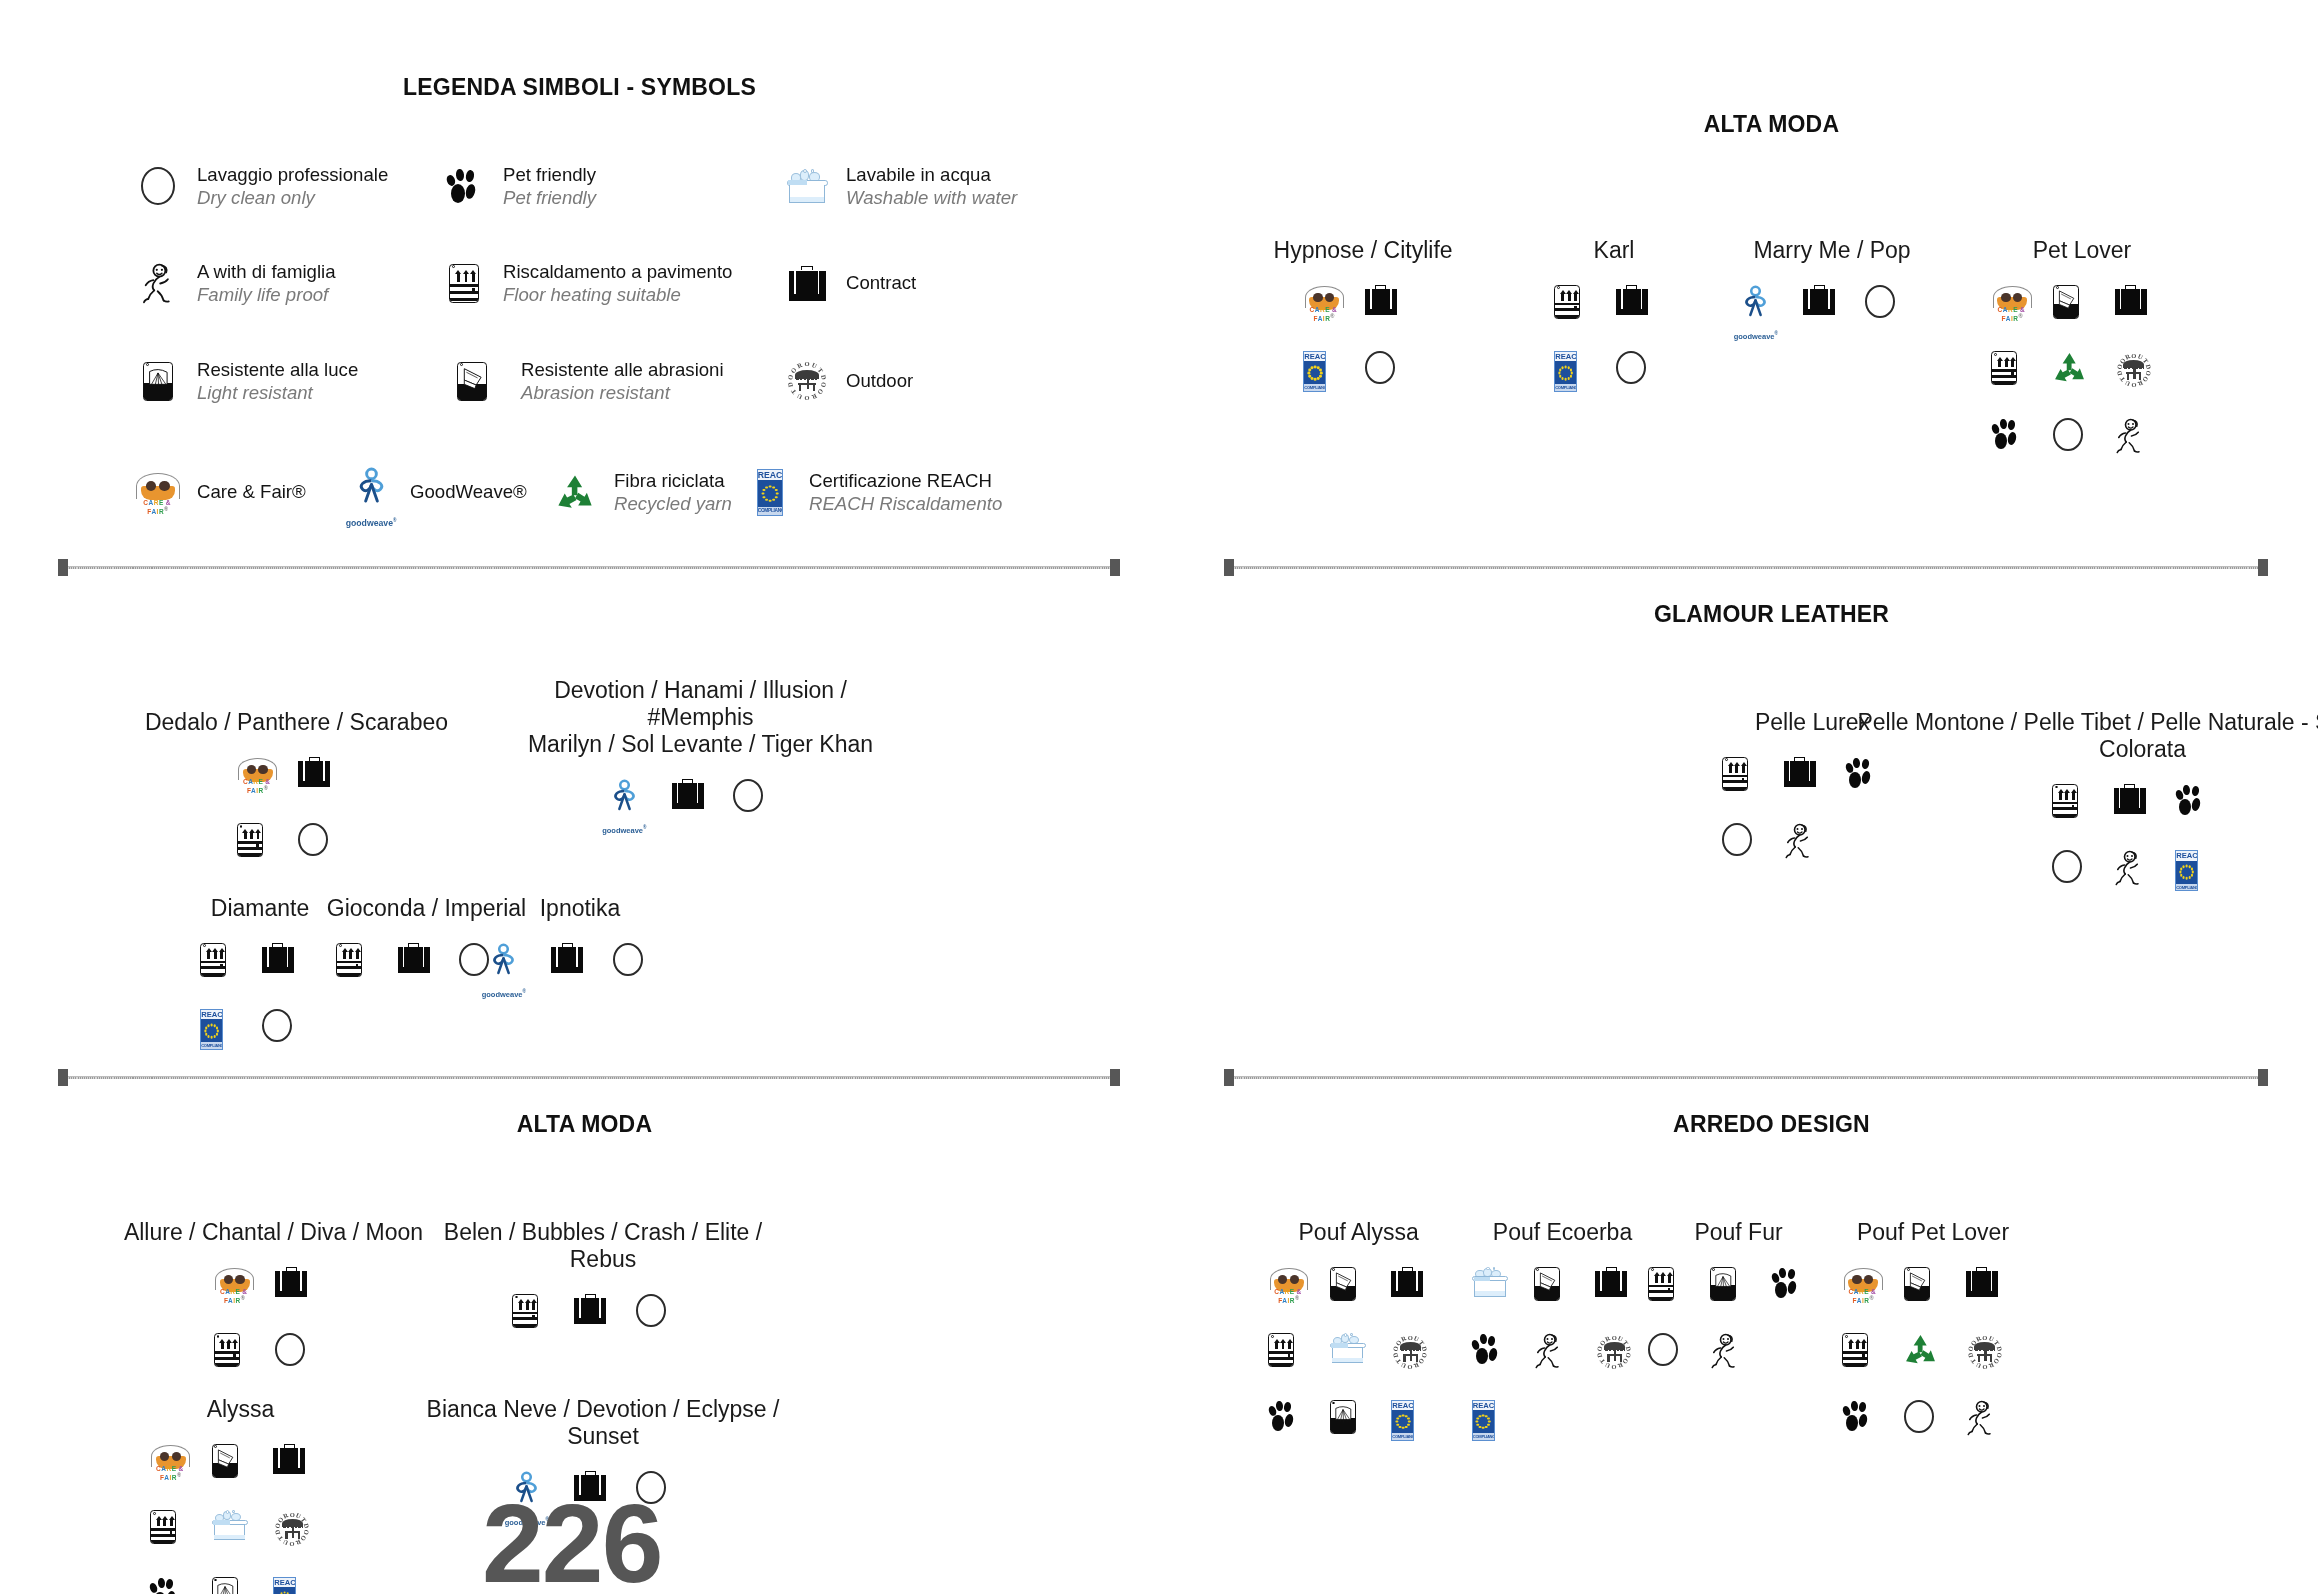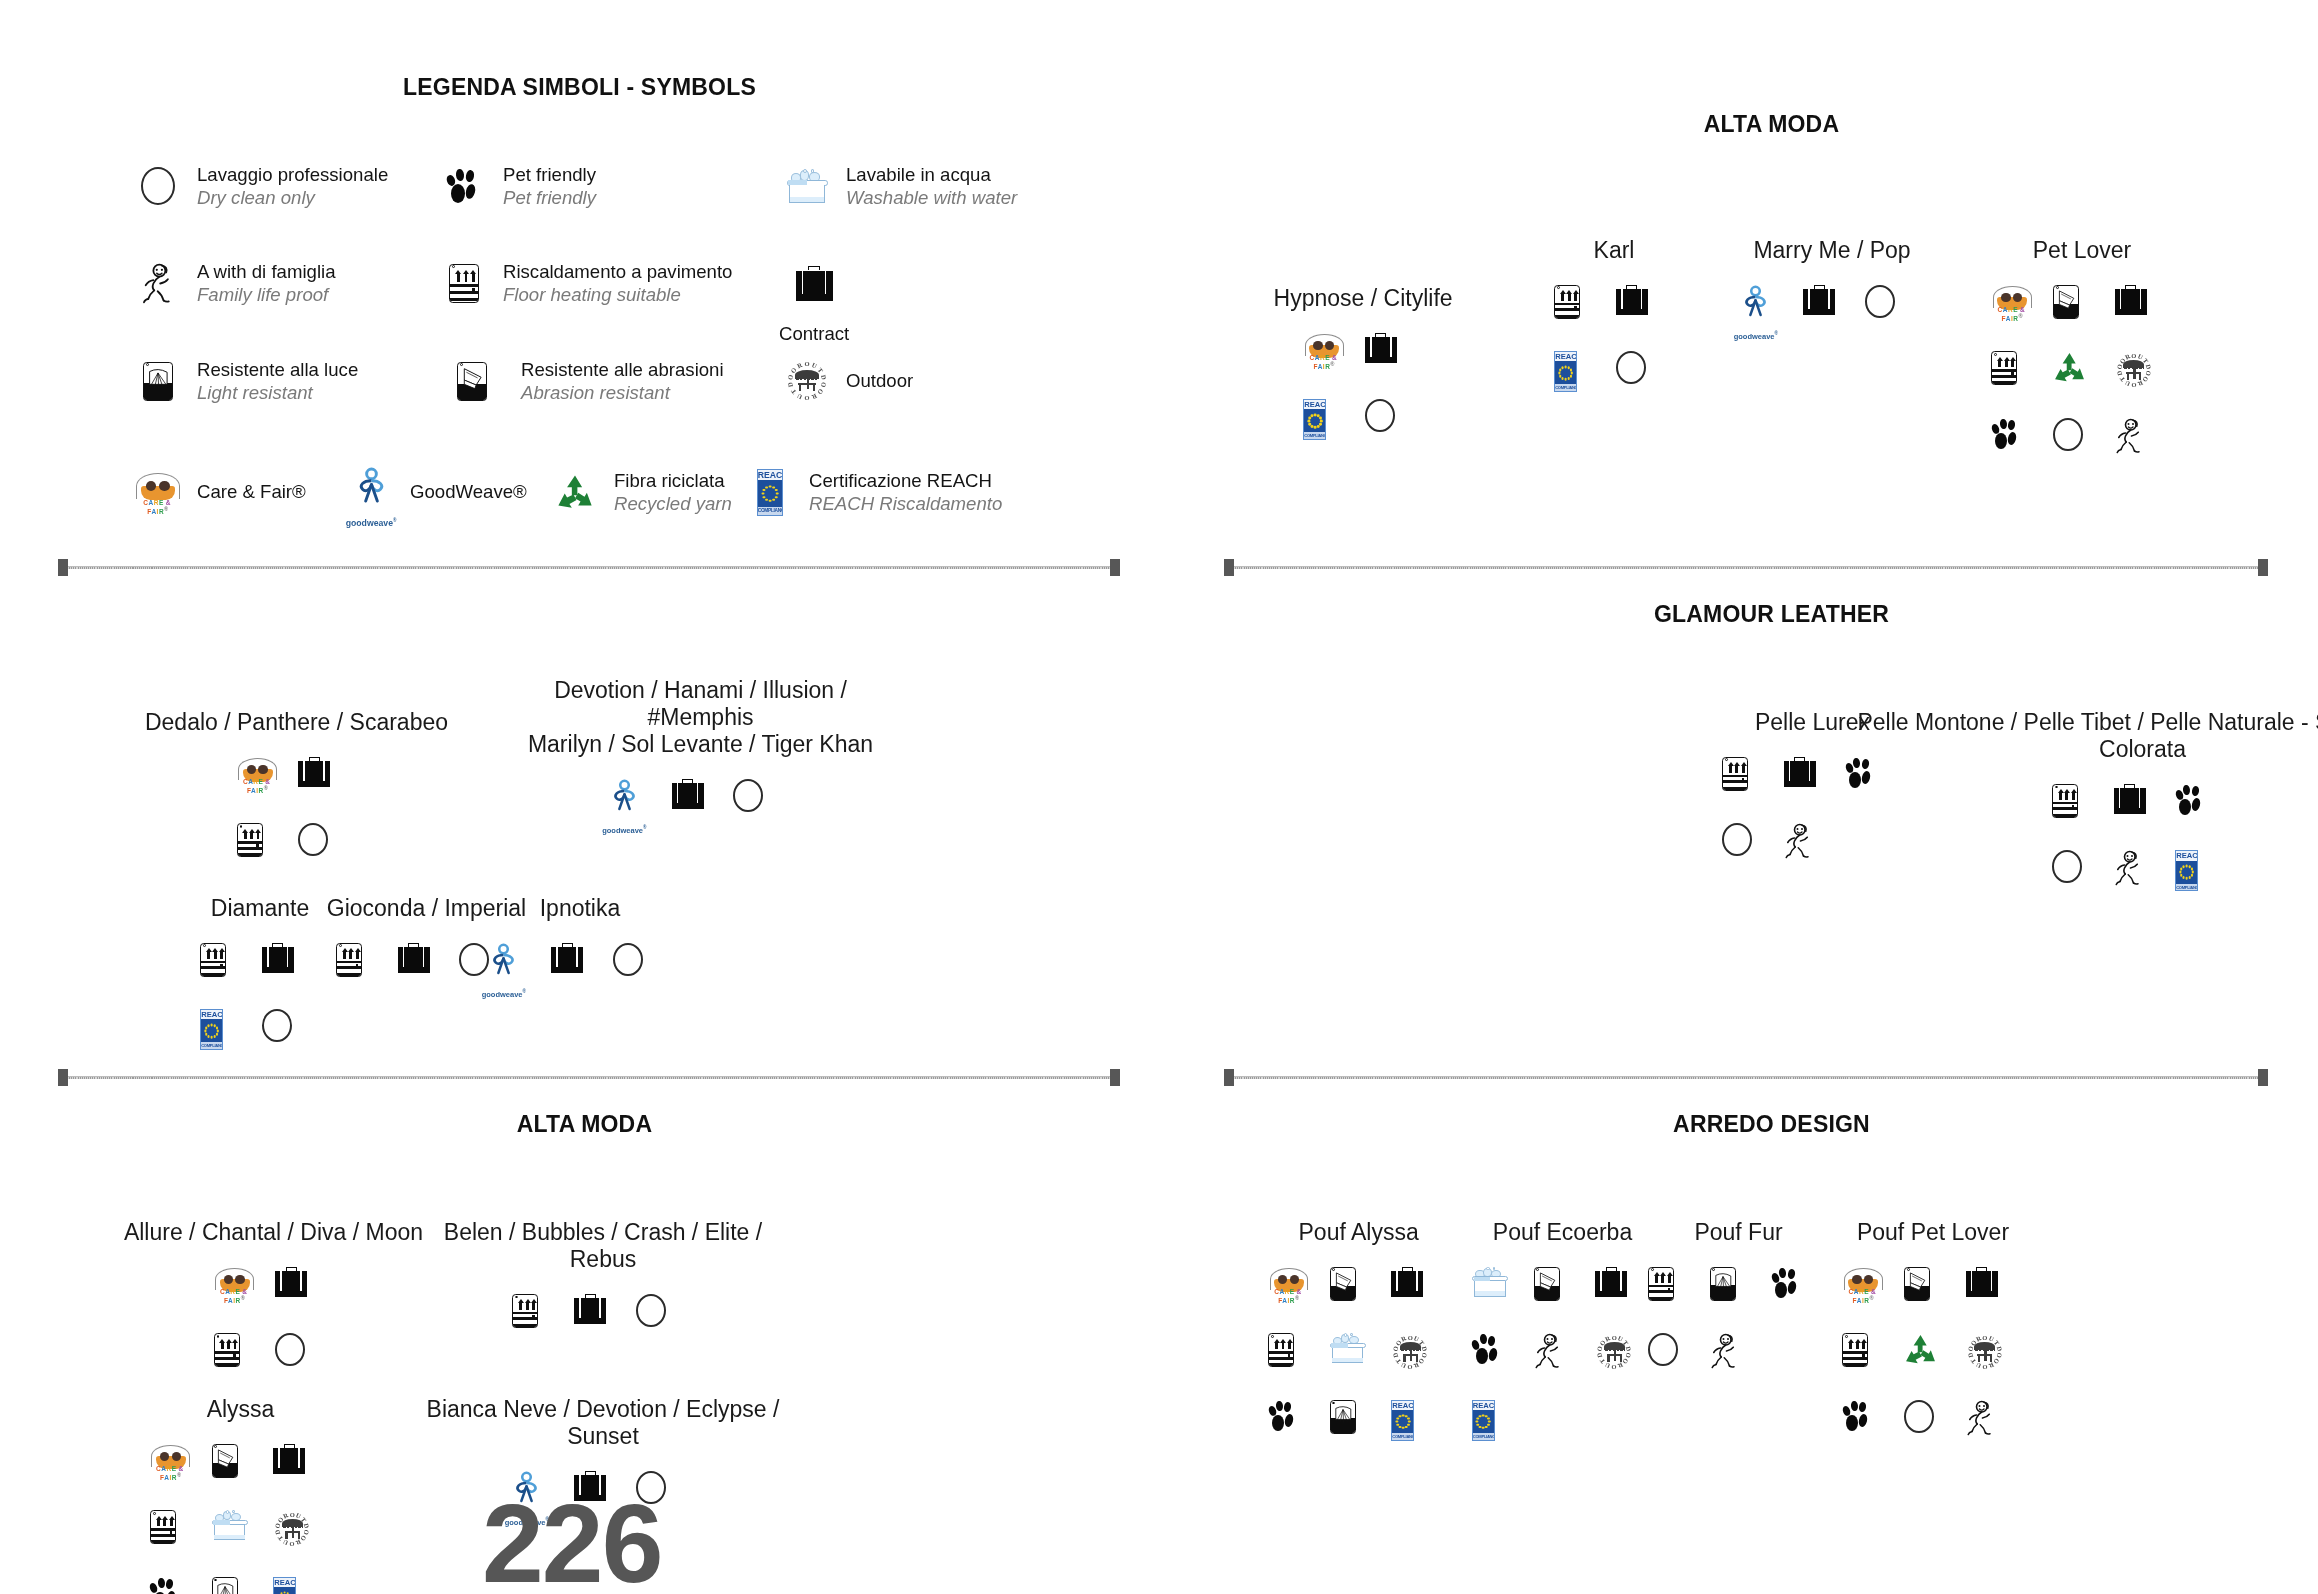--- a/index.html
+++ b/index.html
@@ -219,21 +219,21 @@
       <span class="band" style="top:26px;height:3.5px;"></span>
       <span class="band" style="top:33px;height:3.5px;"></span>
       <span style="position:absolute;right:3px;top:23px;width:3px;height:3.9px;background:#101010;"></span>
     </span>
           </div>
           <div style="display: flex; flex-direction: column; justify-content: center;">
             <div class="legend-label-it">Riscaldamento a pavimento</div>
             <div class="legend-label-en">Floor heating suitable</div>
           </div>
         </div>
-        <div class="legend-row" style="position: absolute; left: 649px; top: 97px; display: flex; align-items: center; gap: 11px; flex-direction: column;">
+        <div class="legend-row" style="position: absolute; left: 649px; top: 97px; display: flex; align-items: center; gap: 11px;">
           <div style="width: 56px; height: 56px; display: flex; align-items: center; justify-content: center; flex: 0 0 auto;">
             <span class="ic ic-case" style="width:37px;height:35px;">
       <span class="handle" style="left:12px;top:0;width:12.5px;height:4.9px;"></span>
       <span class="body" style="height:30px;"></span>
       <span class="gapl" style="left:5.9px;bottom:0;width:1.8px;height:28px;"></span>
       <span class="gapr" style="left:29px;bottom:0;width:1.8px;height:28px;"></span>
     </span>
           </div>
           <div style="display: flex; flex-direction: column; justify-content: center;">
             <div class="legend-label-it">Contract</div>
@@ -402,21 +402,21 @@
   </div>
   <div class="divider" style="left:1224px;top:1069px;width:1044px;">
     <div class="bar"></div>
     <div class="cap l"></div>
     <div class="cap r"></div>
   </div>
 
   <div id="sec-alta-moda-top" style="position:absolute;left:1224px;top:0px;   width:1095px;height:557px;">
       <div class="sect-title" style="position: absolute; left: 0px; top: 111px; width: 100%;">ALTA MODA</div>
       <div style="position: absolute; left: 18.6px; top: 237px; width: 241px;">
-        <div class="grp-title" style="white-space: pre-line; margin-top: 48px;">Hypnose / Citylife</div>
+        <div class="grp-title" style="white-space: pre-line;">Hypnose / Citylife</div>
         <div style="margin-top: 20.4px; display: grid; grid-template-columns: repeat(2, 58px); justify-content: center; place-items: center; gap: 5.6px 3.7px;">
           <div class="slot" style="width: 58px; height: 61px;"><span class="ic ic-cf" style="width:42px;height:36px;">
       <span class="arc"></span>
       <span class="bowl"></span>
       <span class="h1"></span>
       <span class="h2"></span>
       <span class="wordmark" style="font-size:6.5px;"><span style="color:#e05a20">C</span><span style="color:#2f7fc4">A</span><span style="color:#e8a11e">R</span><span style="color:#2f9e4f">E</span><span style="display:inline-block;width:1.9px;"></span><span style="color:#a24ba3">&amp;</span><span style="display:inline-block;width:1.9px;"></span><span style="color:#e05a20">F</span><span style="color:#2f7fc4">A</span><span style="color:#e8a11e">I</span><span style="color:#2f9e4f">R</span><sup style="font-size:5.6px;color:#777;">®</sup></span>
     </span></div>
           <div class="slot" style="width: 58px; height: 61px;"><span class="ic ic-case" style="width:32px;height:30px;">
       <span class="handle" style="left:10.5px;top:0;width:11px;height:4.3px;"></span>

